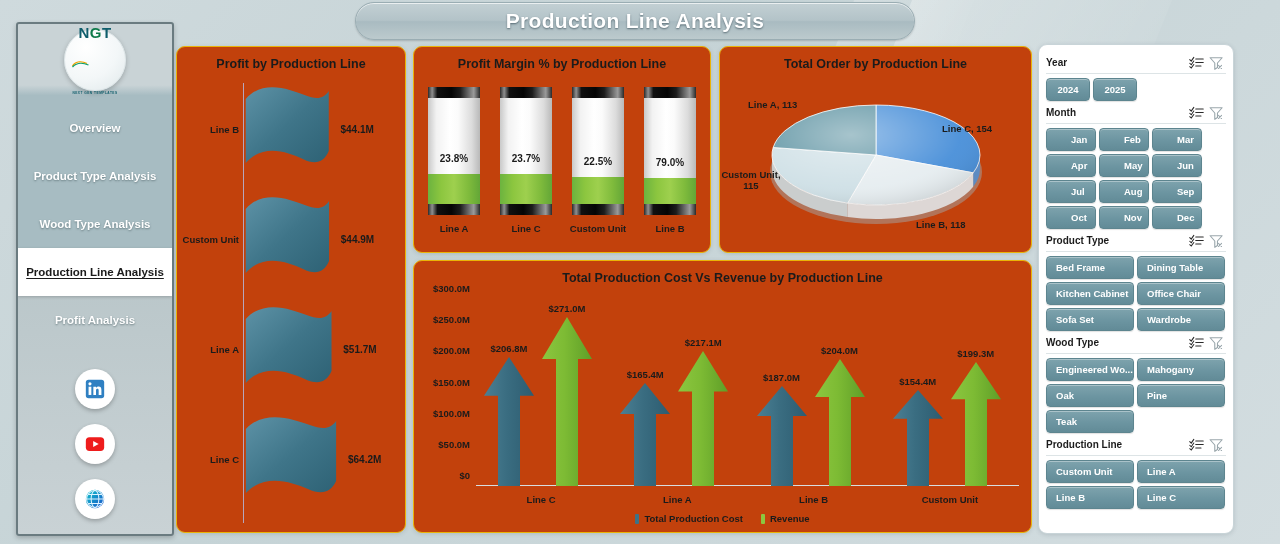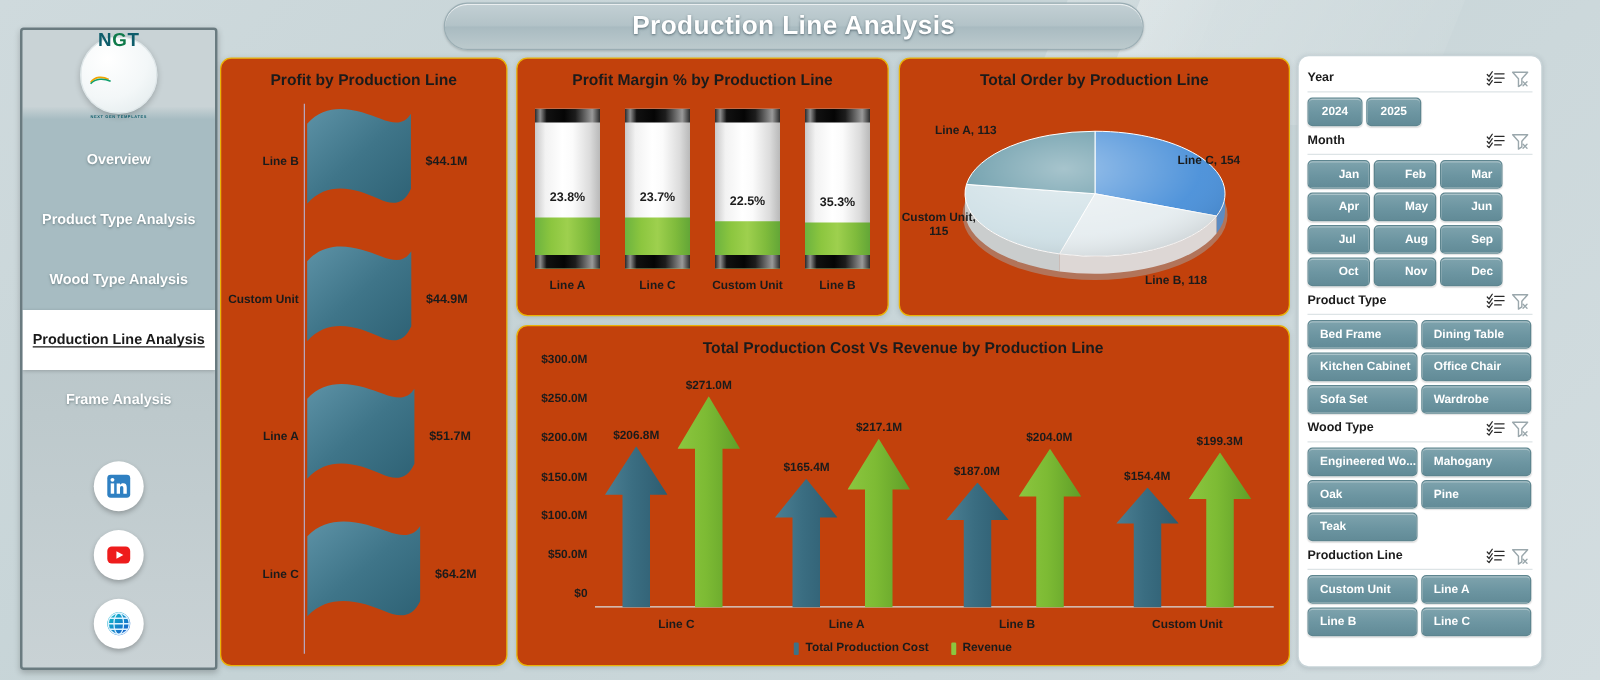--- a/index.html
+++ b/index.html
@@ -214,21 +214,21 @@
       <div class="nav-item">
         <span>Product Type Analysis</span>
       </div>
       <div class="nav-item">
         <span>Wood Type Analysis</span>
       </div>
       <div class="nav-item active">
         <span>Production Line Analysis</span>
       </div>
       <div class="nav-item">
-        <span>Frame Analysis</span>
+        <span>Profit Analysis</span>
       </div>
     </div>
   <div class="socials">
     <div class="social">
       <svg width="22" height="22" viewBox="0 0 24 24">
         <rect x="2" y="2" width="20" height="20" rx="3" fill="#2f80c2"></rect>
         <rect x="5" y="9.5" width="3" height="9" fill="#fff"></rect>
         <circle cx="6.5" cy="6.4" r="1.7" fill="#fff"></circle>
         <path d="M10.2 9.5h2.9v1.3c.5-.9 1.5-1.5 2.8-1.5 2.2 0 3.1 1.3 3.1 3.7v5.5h-3v-4.9c0-1.2-.4-1.9-1.4-1.9-1 0-1.5.7-1.5 1.9v4.9h-2.9z" fill="#fff"></path>
       </svg>
@@ -349,21 +349,21 @@
           <div class="cyl-fill" style="height:38px"></div>
           <div class="cyl-val" style="bottom:48px">22.5%</div>
           <div class="cyl-cap-bot"></div>
         </div>
         <div class="cyl-cat">Custom Unit</div>
       </div>
       <div class="cyl-col">
         <div class="cyl">
           <div class="cyl-cap-top"></div>
           <div class="cyl-fill" style="height:37px"></div>
-          <div class="cyl-val" style="bottom:47px">35.3%</div>
+          <div class="cyl-val" style="bottom:47px">79.0%</div>
           <div class="cyl-cap-bot"></div>
         </div>
         <div class="cyl-cat">Line B</div>
       </div>
     </div>
 </div>
 
 <div class="card" id="card-order">
   <div class="card-title">Total Order by Production Line</div>
   <div class="pie-wrap" id="pie-wrap"><svg width="313" height="160" viewBox="0 0 313 160">

